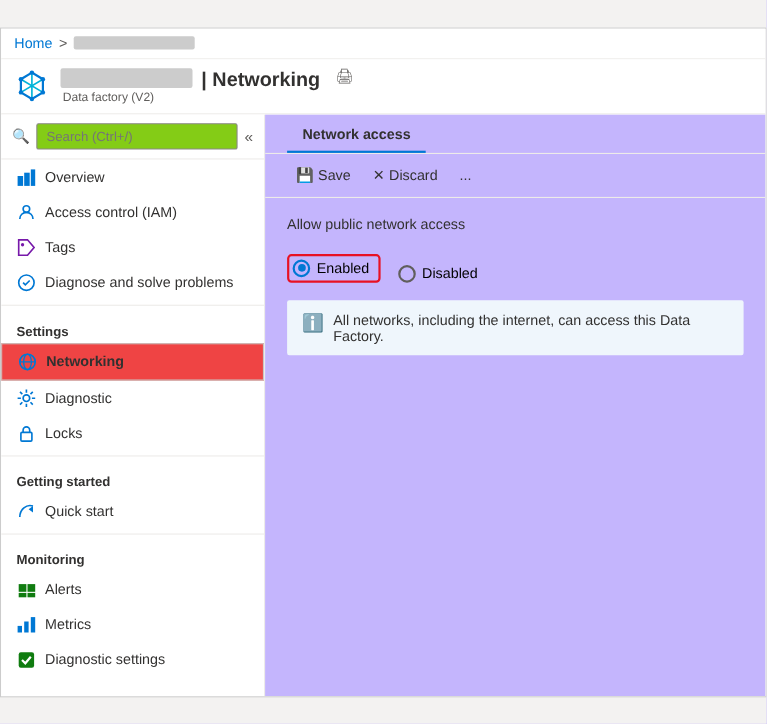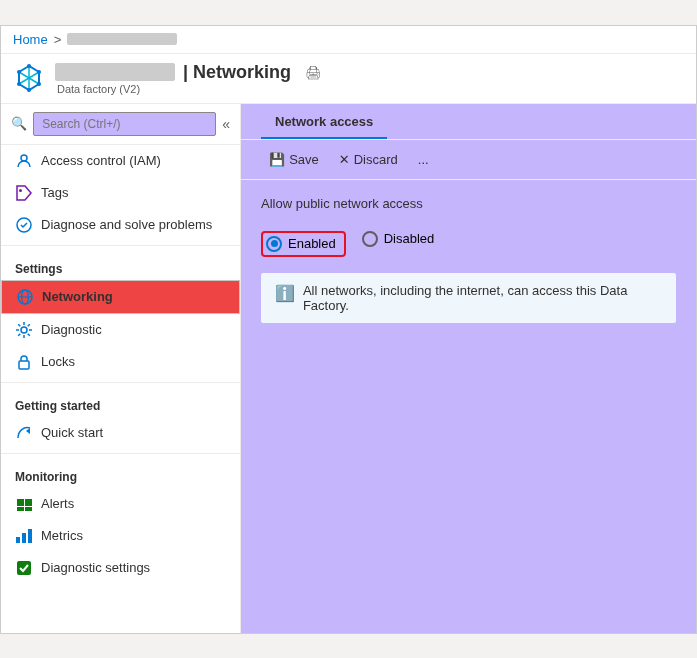--- a/index.html
+++ b/index.html
@@ -2,41 +2,41 @@
 <html><head>
   <meta charset="utf-8">
   <style>
     * { box-sizing: border-box; margin: 0; padding: 0; font-family: 'Segoe UI', Arial, sans-serif; font-size: 13px; }
     body { background: #f3f2f1; display: flex; justify-content: center; align-items: center; min-height: 100vh; }
     .window { width: 697px; height: 609px; background: #fff; border: 1px solid #ccc; display: flex; flex-direction: column; overflow: hidden; }
     .breadcrumb-bar { background: #fff; padding: 6px 12px; display: flex; align-items: center; gap: 6px; border-bottom: 1px solid #edebe9; font-size: 12px; color: #0078d4; }
     .breadcrumb-blur { background: #ccc; width: 110px; height: 12px; border-radius: 2px; }
     .header { background: #fff; padding: 8px 14px 8px 12px; display: flex; align-items: center; gap: 10px; border-bottom: 1px solid #edebe9; }
     .header-icon { width: 32px; height: 32px; }
-    .header-title-group { display: flex; align-items: center; gap: 8px; }
+    .header-title-group { display: flex; gap: 8px; }
     .header-blur { background: #ccc; width: 120px; height: 18px; border-radius: 2px; }
     .main-layout { display: flex; flex: 1; overflow: hidden; }
     .sidebar { width: 240px; min-width: 240px; background: #fff; border-right: 1px solid #edebe9; display: flex; flex-direction: column; overflow-y: auto; padding-bottom: 12px; }
     .search-bar { display: flex; align-items: center; padding: 8px 10px; gap: 6px; border-bottom: 1px solid #edebe9; }
-    .search-input { flex: 1; border: 1px solid #8a8886; border-radius: 2px; padding: 4px 8px; font-size: 12px; color: #323130; background: #c4b5fd; outline: none; }
+    .search-input { flex: 1; border: 1px solid #8a8886; border-radius: 2px; padding: 4px 8px; font-size: 12px; color: #323130; background: #84cc16; outline: none; }
     .collapse-icon { color: #605e5c; cursor: pointer; font-size: 14px; }
     .nav-item { display: flex; align-items: center; gap: 8px; padding: 7px 14px; cursor: pointer; color: #323130; font-size: 13px; }
     .nav-item.active { background: #ef4444; font-weight: 600; border: 1px solid #c8c6c4; }
     .nav-icon { width: 18px; height: 18px; display: flex; align-items: center; justify-content: center; flex-shrink: 0; }
     .section-label { font-size: 12px; font-weight: 700; color: #323130; padding: 12px 14px 4px 14px; }
     .section-divider { border: none; border-top: 1px solid #edebe9; margin: 4px 0; }
     .content { flex: 1; display: flex; flex-direction: column; overflow: hidden; background: #c4b5fd; }
     .tabs { display: flex; align-items: flex-end; border-bottom: 1px solid #edebe9; padding: 0 20px; }
     .tab { padding: 10px 14px 8px 14px; cursor: pointer; font-size: 13px; color: #605e5c; border-bottom: 2px solid transparent; }
     .tab.active { color: #323130; font-weight: 600; border-bottom: 2px solid #0078d4; }
     .toolbar { display: flex; align-items: center; gap: 4px; padding: 8px 20px; border-bottom: 1px solid #edebe9; }
     .toolbar-btn { display: flex; align-items: center; gap: 4px; padding: 4px 8px; cursor: pointer; font-size: 13px; color: #323130; border: none; background: transparent; border-radius: 2px; }
     .form-area { padding: 16px 20px; }
     .form-label { font-size: 13px; color: #323130; margin-bottom: 20px; }
-    .radio-group { display: flex; align-items: flex-start; gap: 16px; margin-bottom: 16px; }
+    .radio-group { display: flex; align-items: flex-end; gap: 16px; margin-bottom: 16px; }
     .radio-option { display: flex; align-items: center; gap: 6px; cursor: pointer; font-size: 13px; }
     .radio-option.highlighted { border: 2px solid #e81123; border-radius: 4px; padding: 3px 8px 3px 3px; }
     .radio-circle { width: 16px; height: 16px; border-radius: 50%; border: 2px solid #0078d4; display: flex; align-items: center; justify-content: center; flex-shrink: 0; }
     .radio-circle.checked::after { content: ''; width: 7px; height: 7px; background: #0078d4; border-radius: 50%; }
     .radio-circle.unchecked { border: 2px solid #605e5c; }
     .info-box { background: #eff6fc; border-left: none; padding: 10px 14px; display: flex; align-items: flex-start; gap: 8px; border-radius: 2px; font-size: 13px; color: #323130; }
     .info-icon { color: #0078d4; font-size: 16px; flex-shrink: 0; margin-top: 1px; }
   </style>
 </head>
 <body>
@@ -80,20 +80,30 @@
     <div class="sidebar">
       <div class="search-bar">
         <span style="color:#605e5c;">🔍</span>
         <input class="search-input" type="text" placeholder="Search (Ctrl+/)" style="">
         <span class="collapse-icon">«</span>
       </div>
 
       <div class="nav-item">
         <span class="nav-icon">
           <svg width="18" height="18" viewBox="0 0 18 18">
+              <rect x="1" y="8" width="5" height="9" fill="#0078d4"></rect>
+              <rect x="7" y="5" width="5" height="12" fill="#0078d4"></rect>
+              <rect x="13" y="2" width="4" height="15" fill="#0078d4"></rect>
+            </svg>
+        </span>
+        <span>Overview</span>
+      </div>
+      <div class="nav-item">
+        <span class="nav-icon">
+          <svg width="18" height="18" viewBox="0 0 18 18">
               <circle cx="9" cy="6" r="3" fill="none" stroke="#0078d4" stroke-width="1.5"></circle>
               <path d="M3 15c0-3.3 2.7-6 6-6s6 2.7 6 6" fill="none" stroke="#0078d4" stroke-width="1.5"></path>
             </svg>
         </span>
         <span>Access control (IAM)</span>
       </div>
       <div class="nav-item">
         <span class="nav-icon">
           <svg width="18" height="18" viewBox="0 0 18 18">
               <path d="M2 2 L10 2 L16 9 L10 16 L2 16 Z" fill="none" stroke="#7719aa" stroke-width="1.5"></path>

